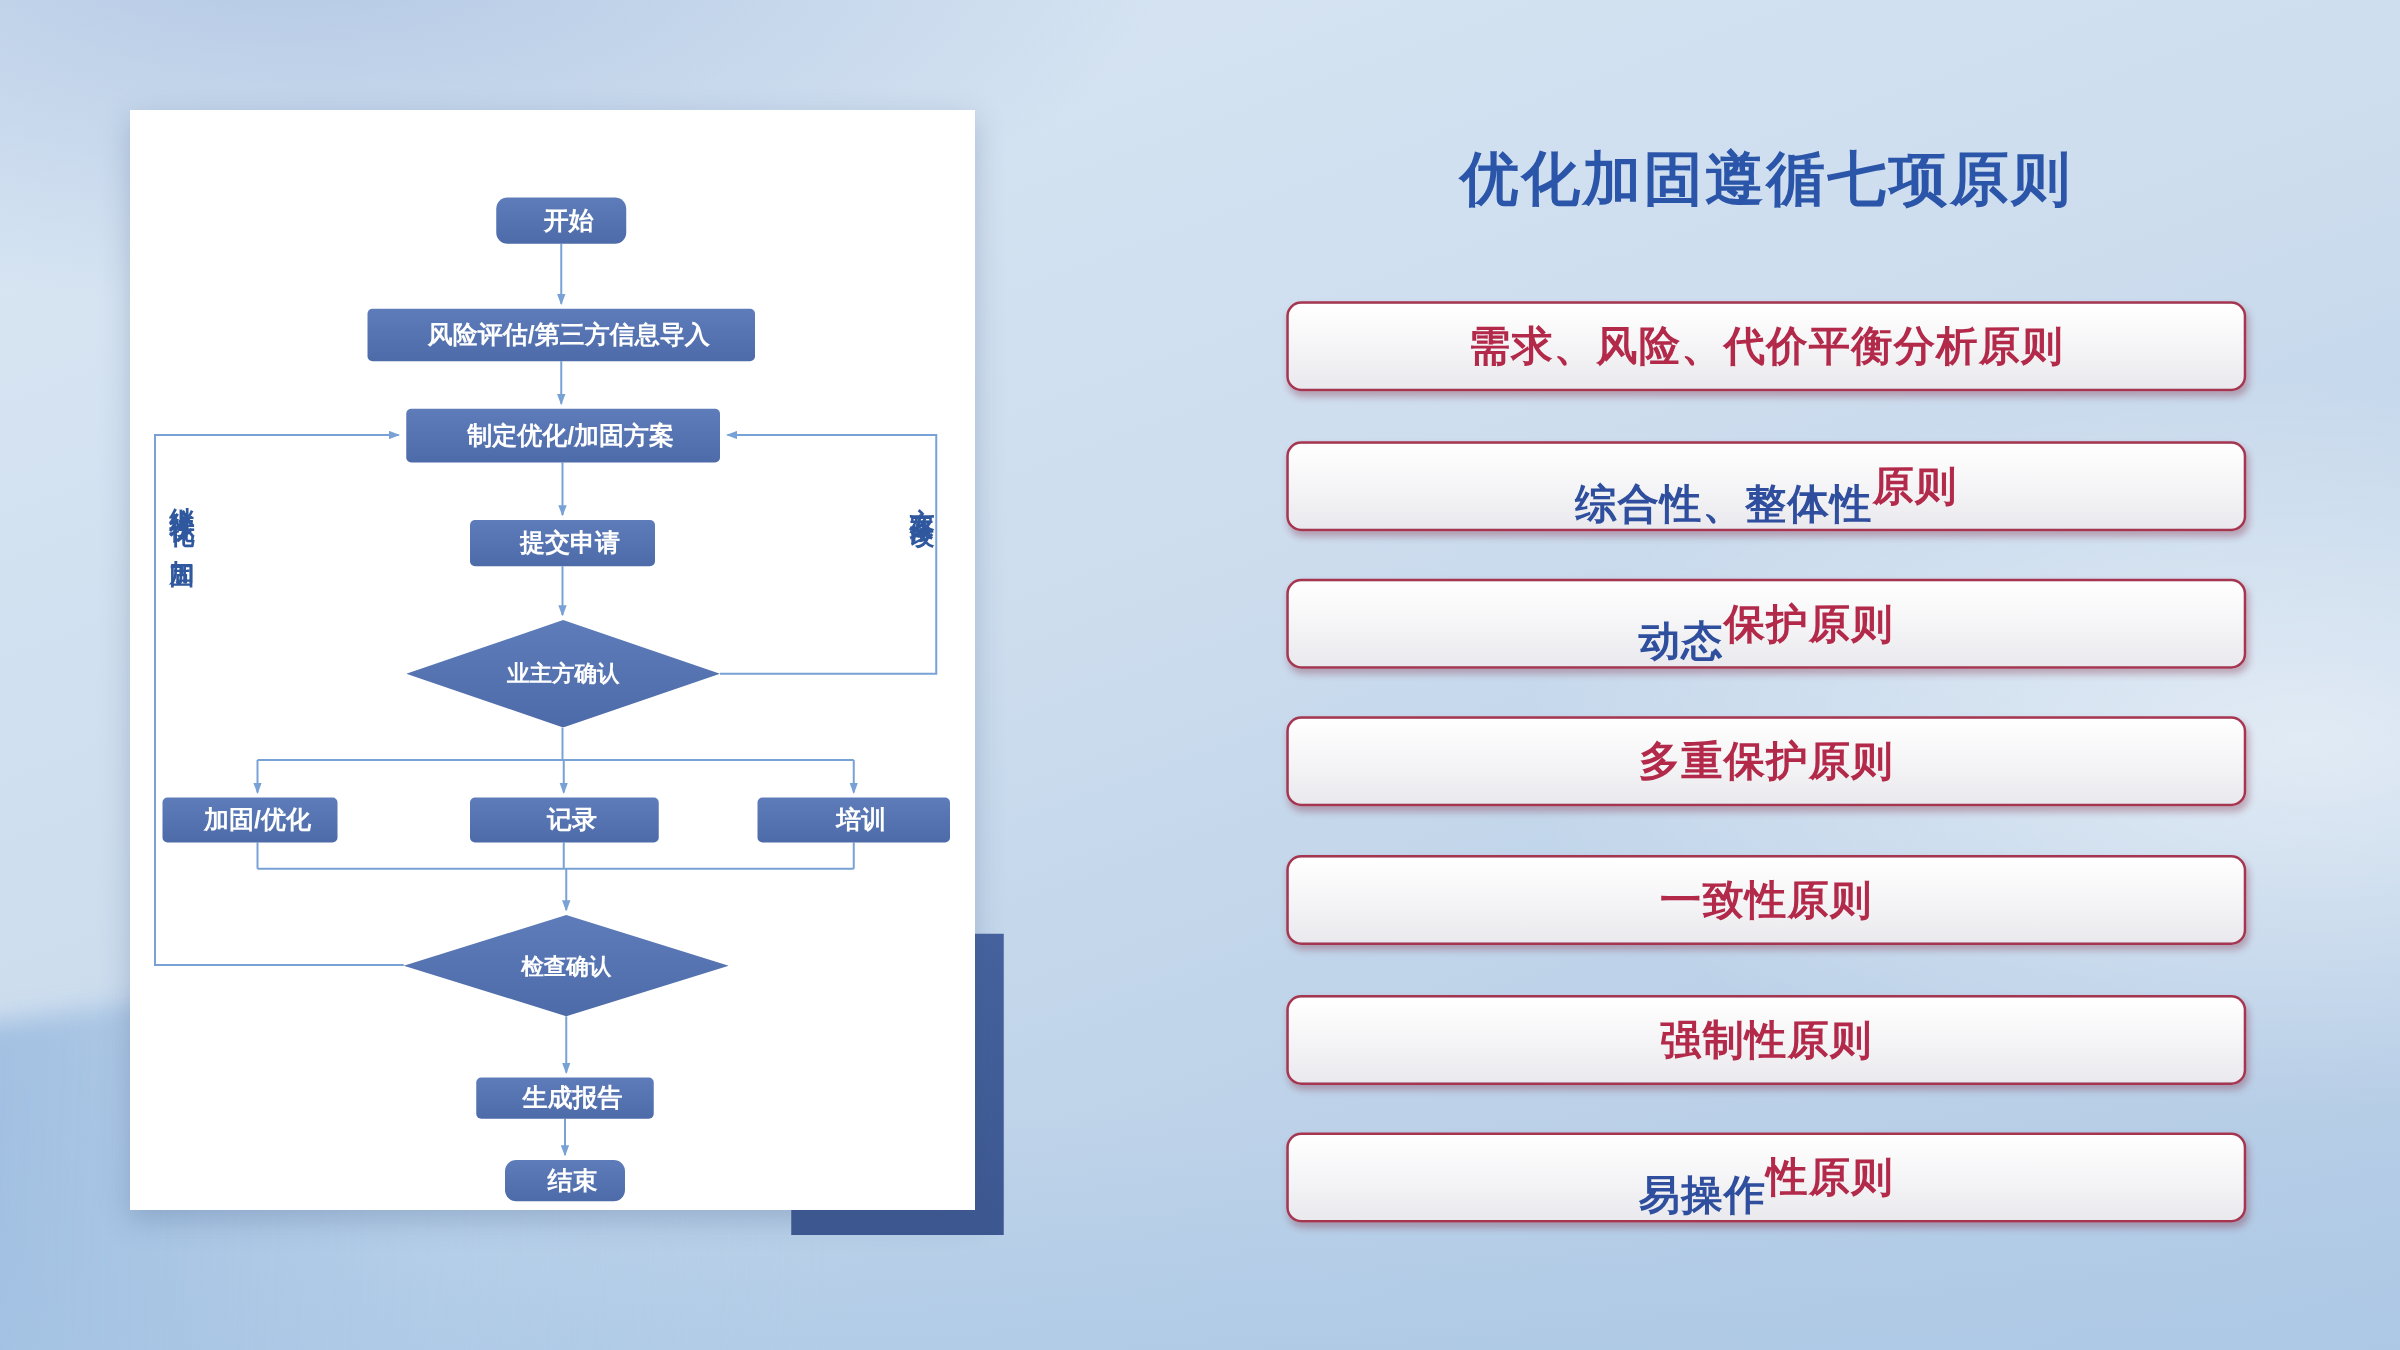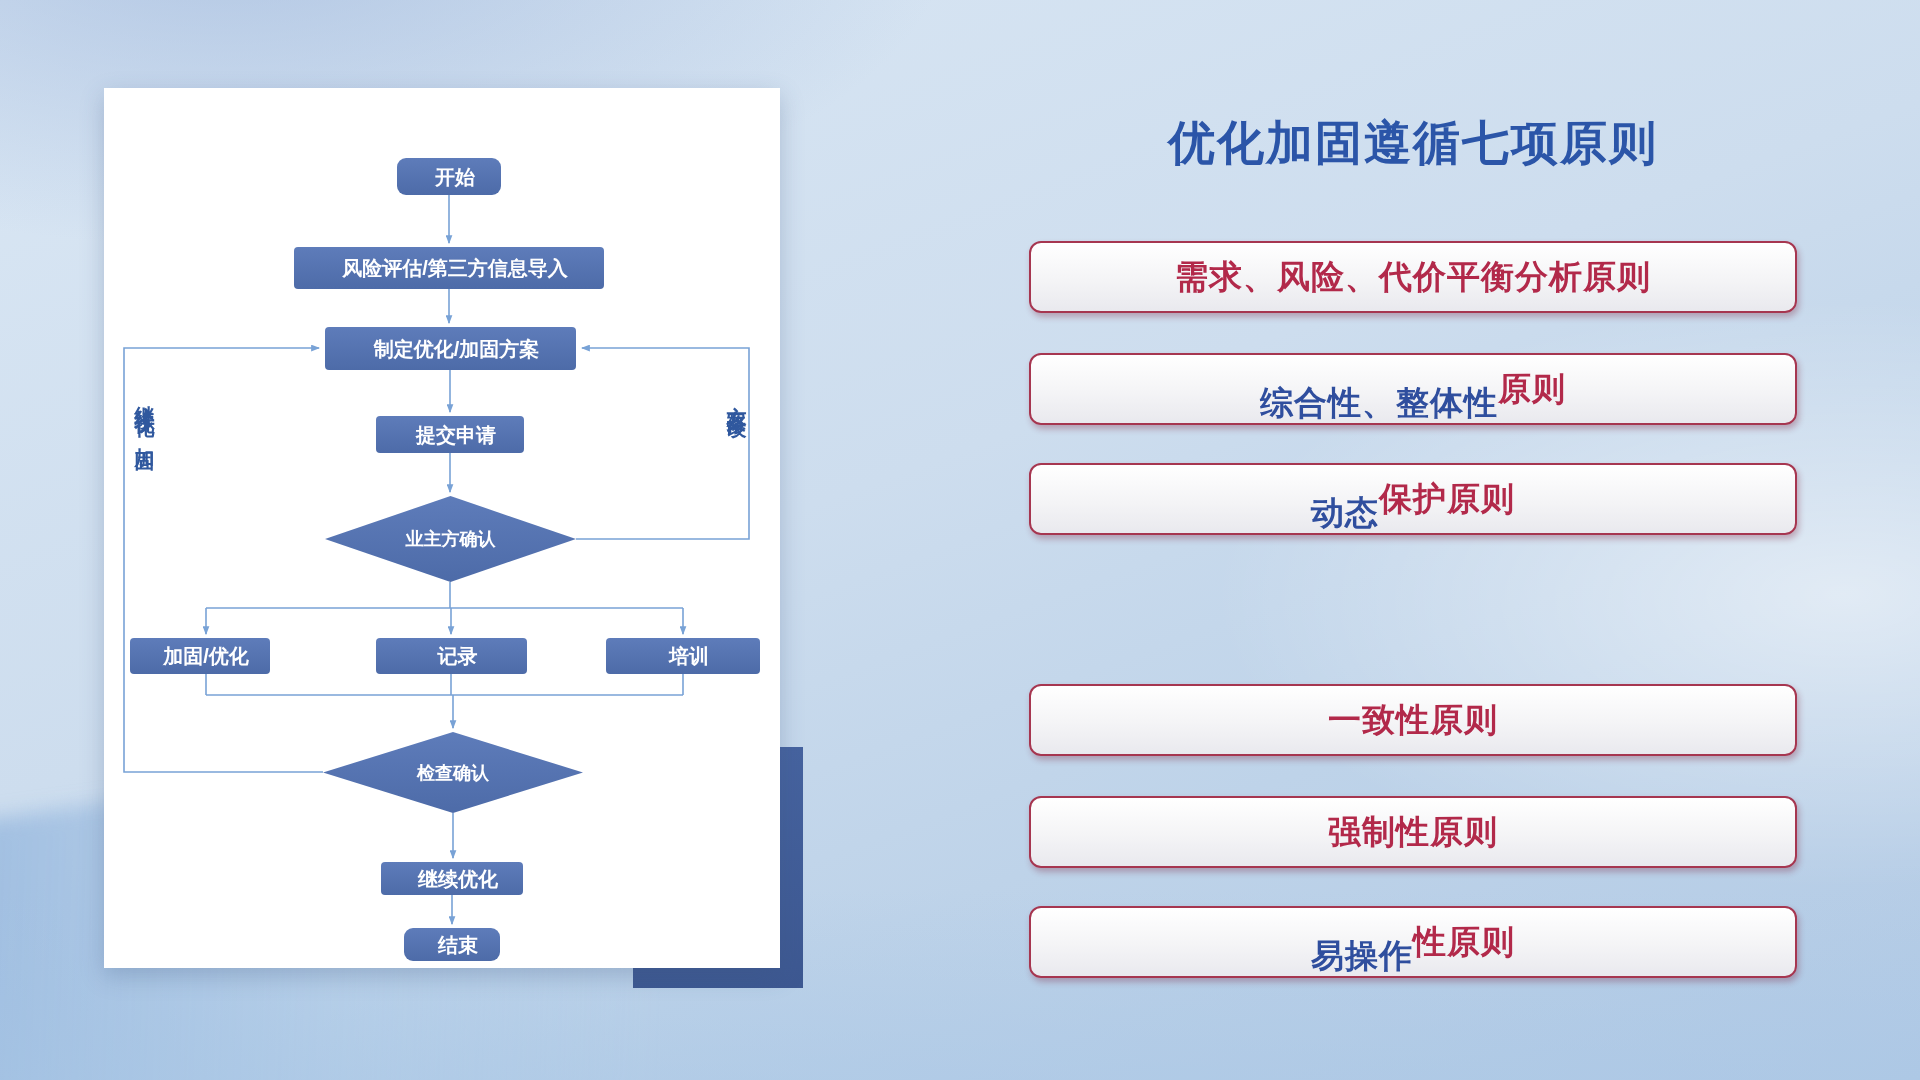--- a/index.html
+++ b/index.html
@@ -129,21 +129,21 @@
     <div class="diamond" style="left:221px;top:408px;width:251px;height:86px;">业主方确认</div>
 
     <div class="node" style="left:26px;top:550px;width:140px;height:36px;">加固/优化</div>
 
     <div class="node" style="left:272px;top:550px;width:151px;height:36px;">记录</div>
 
     <div class="node" style="left:502px;top:550px;width:154px;height:36px;">培训</div>
 
     <div class="diamond" style="left:219px;top:644px;width:260px;height:81px;">检查确认</div>
 
-    <div class="node" style="left:277px;top:774px;width:142px;height:33px;">继续优化</div>
+    <div class="node" style="left:277px;top:774px;width:142px;height:33px;">生成报告</div>
 
     <div class="node pill" style="left:300px;top:840px;width:96px;height:33px;">结束</div>
 
     <div class="vlabel" style="left:28px;top:302px;">继续优化/加固</div>
 
     <div class="vlabel" style="left:620px;top:302px;">方案修改</div>
   </div>
 
   <div class="panel-title">优化加固遵循七项原则</div>
 
@@ -151,20 +151,23 @@
       <span class="seg-red">需求、风险、代价平衡分析原则</span>
     </div>
   <div class="principle" style="top:353px;">
       <span class="seg-blue">综合性、整体性</span>
       <span class="seg-red">原则</span>
     </div>
   <div class="principle" style="top:463px;">
       <span class="seg-blue">动态</span>
       <span class="seg-red">保护原则</span>
     </div>
+  <div class="principle" style="top:573px;">
+      <span class="seg-red">多重保护原则</span>
+    </div>
   <div class="principle" style="top:684px;">
       <span class="seg-red">一致性原则</span>
     </div>
   <div class="principle" style="top:796px;">
       <span class="seg-red">强制性原则</span>
     </div>
   <div class="principle" style="top:906px;">
       <span class="seg-blue">易操作</span>
       <span class="seg-red">性原则</span>
     </div>

